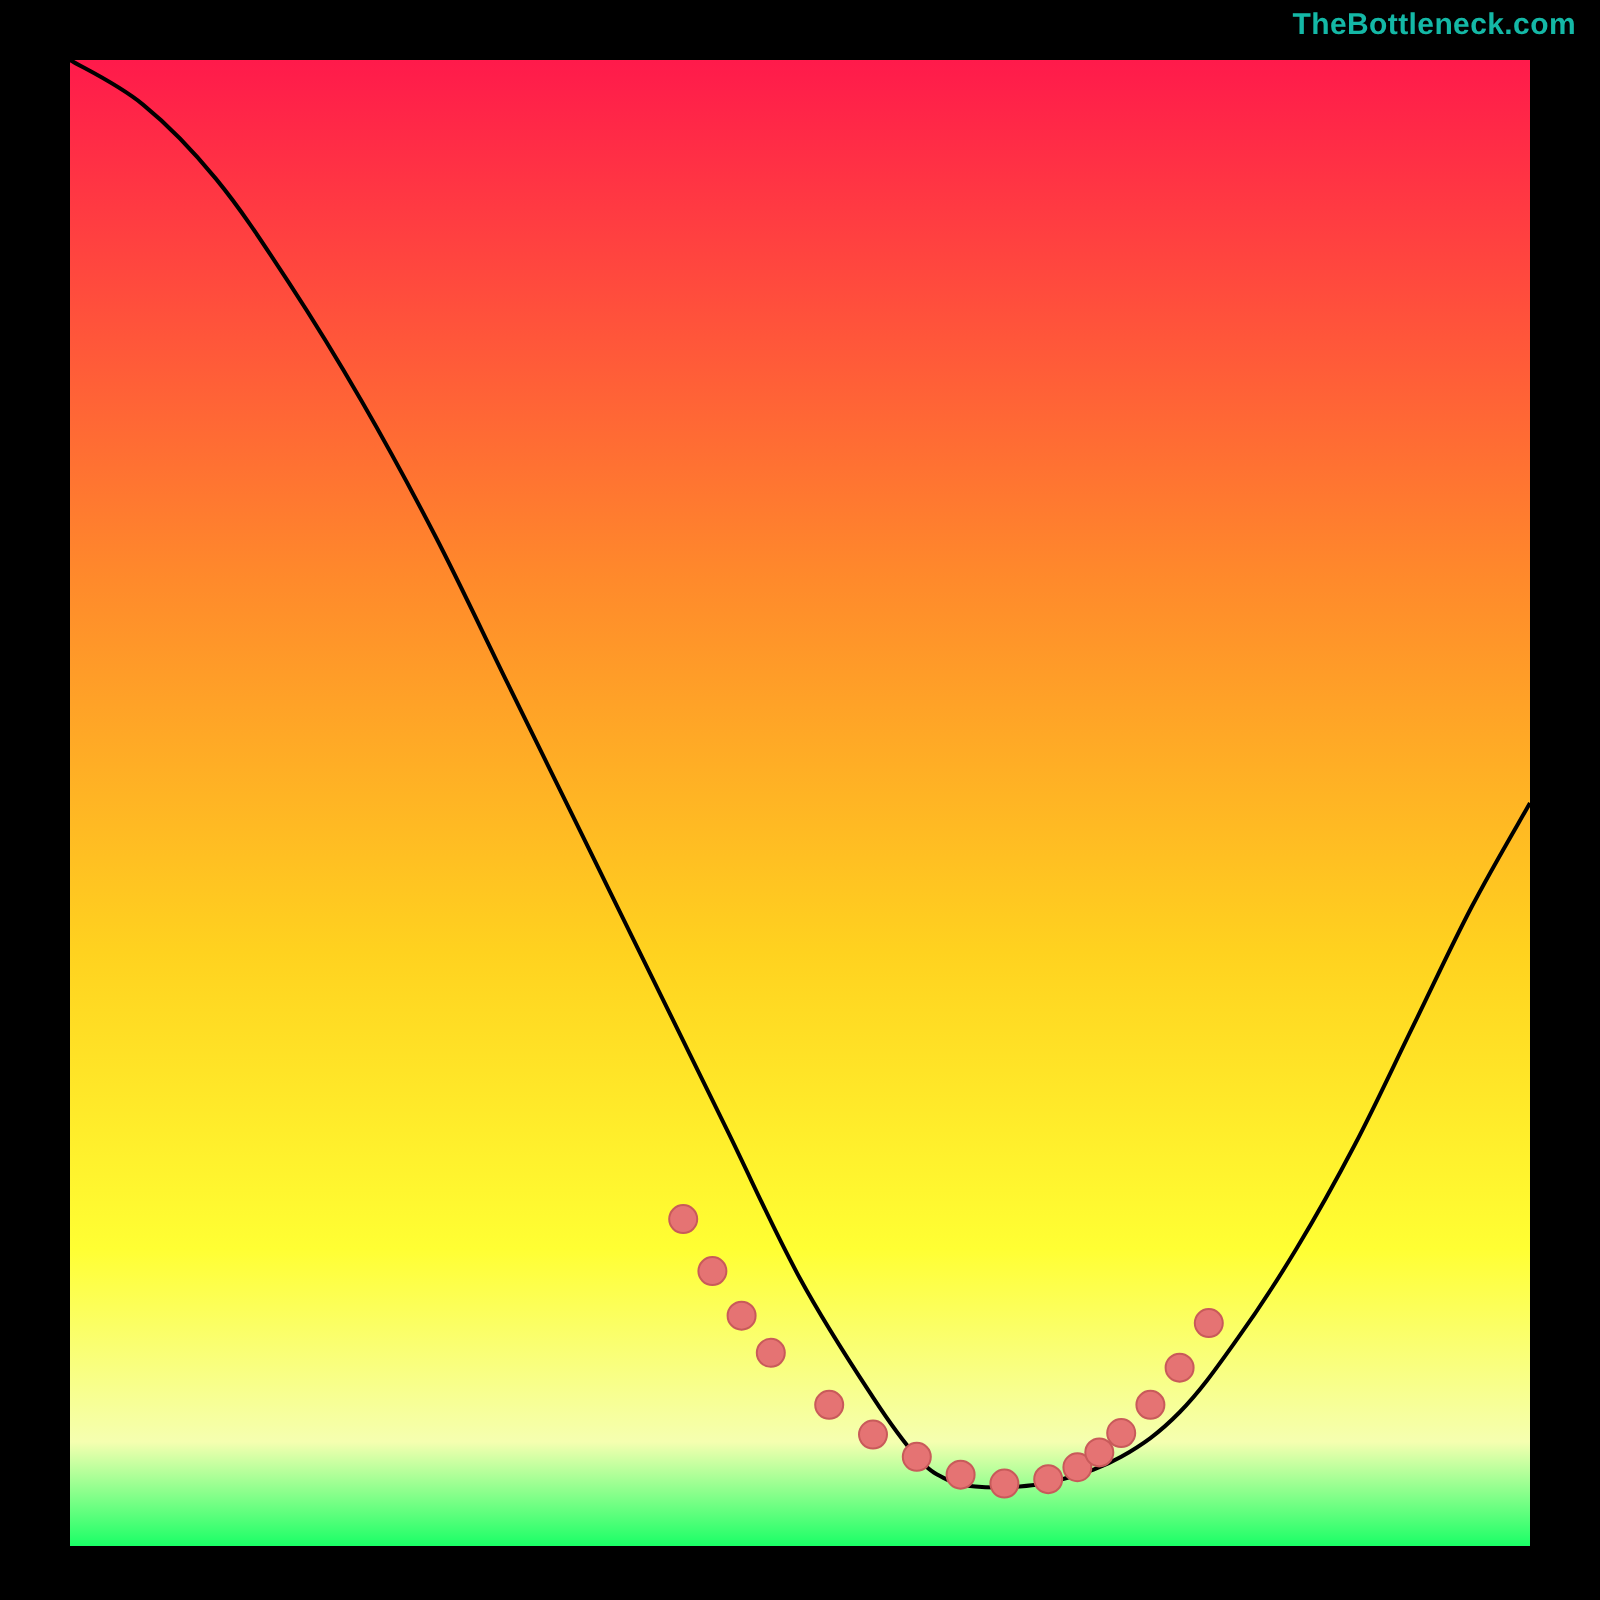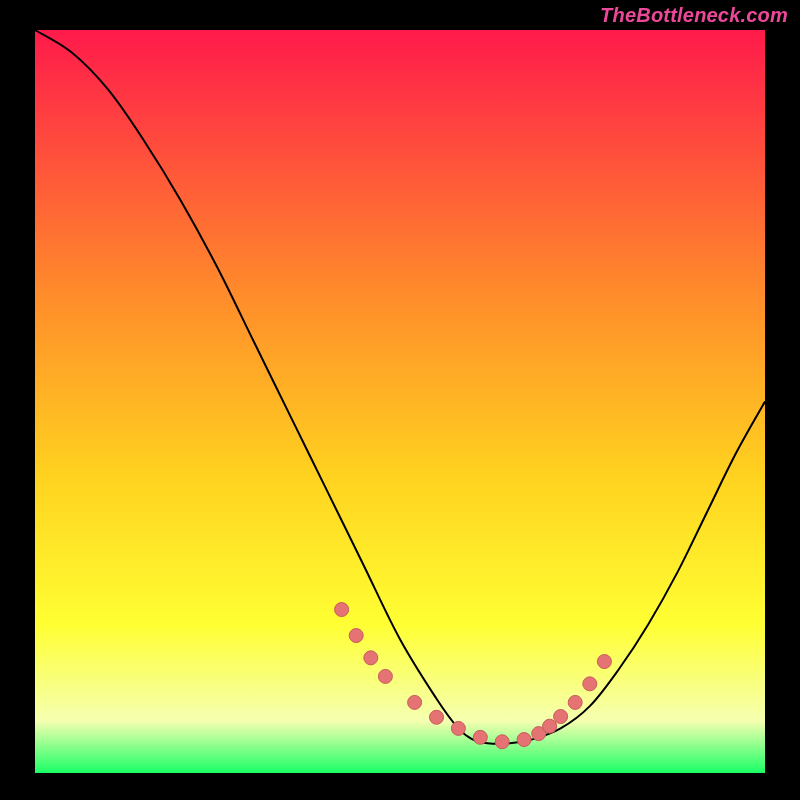--- a/index.html
+++ b/index.html
@@ -16,26 +16,25 @@
     width: 800px;
     height: 800px;
   }
   svg {
     display: block;
   }
   .watermark {
     position: absolute;
     top: 4px;
     right: 12px;
-    color: #ec4899;
-    font-size: 20px;
+    color: #14b8a6;
+    font-size: 15px;
     font-weight: 600;
     letter-spacing: 0.2px;
     user-select: none;
-    font-style: italic;
   }
 </style>
 </head>
 <body>
 
 <div class="stage">
   <svg id="svg-root" width="800" height="800" viewBox="0 0 800 800">
     <defs>
       <linearGradient id="bg-grad" x1="0" y1="0" x2="0" y2="1">
         <stop id="g0" offset="0%" stop-color="#ff1a4b"></stop>

